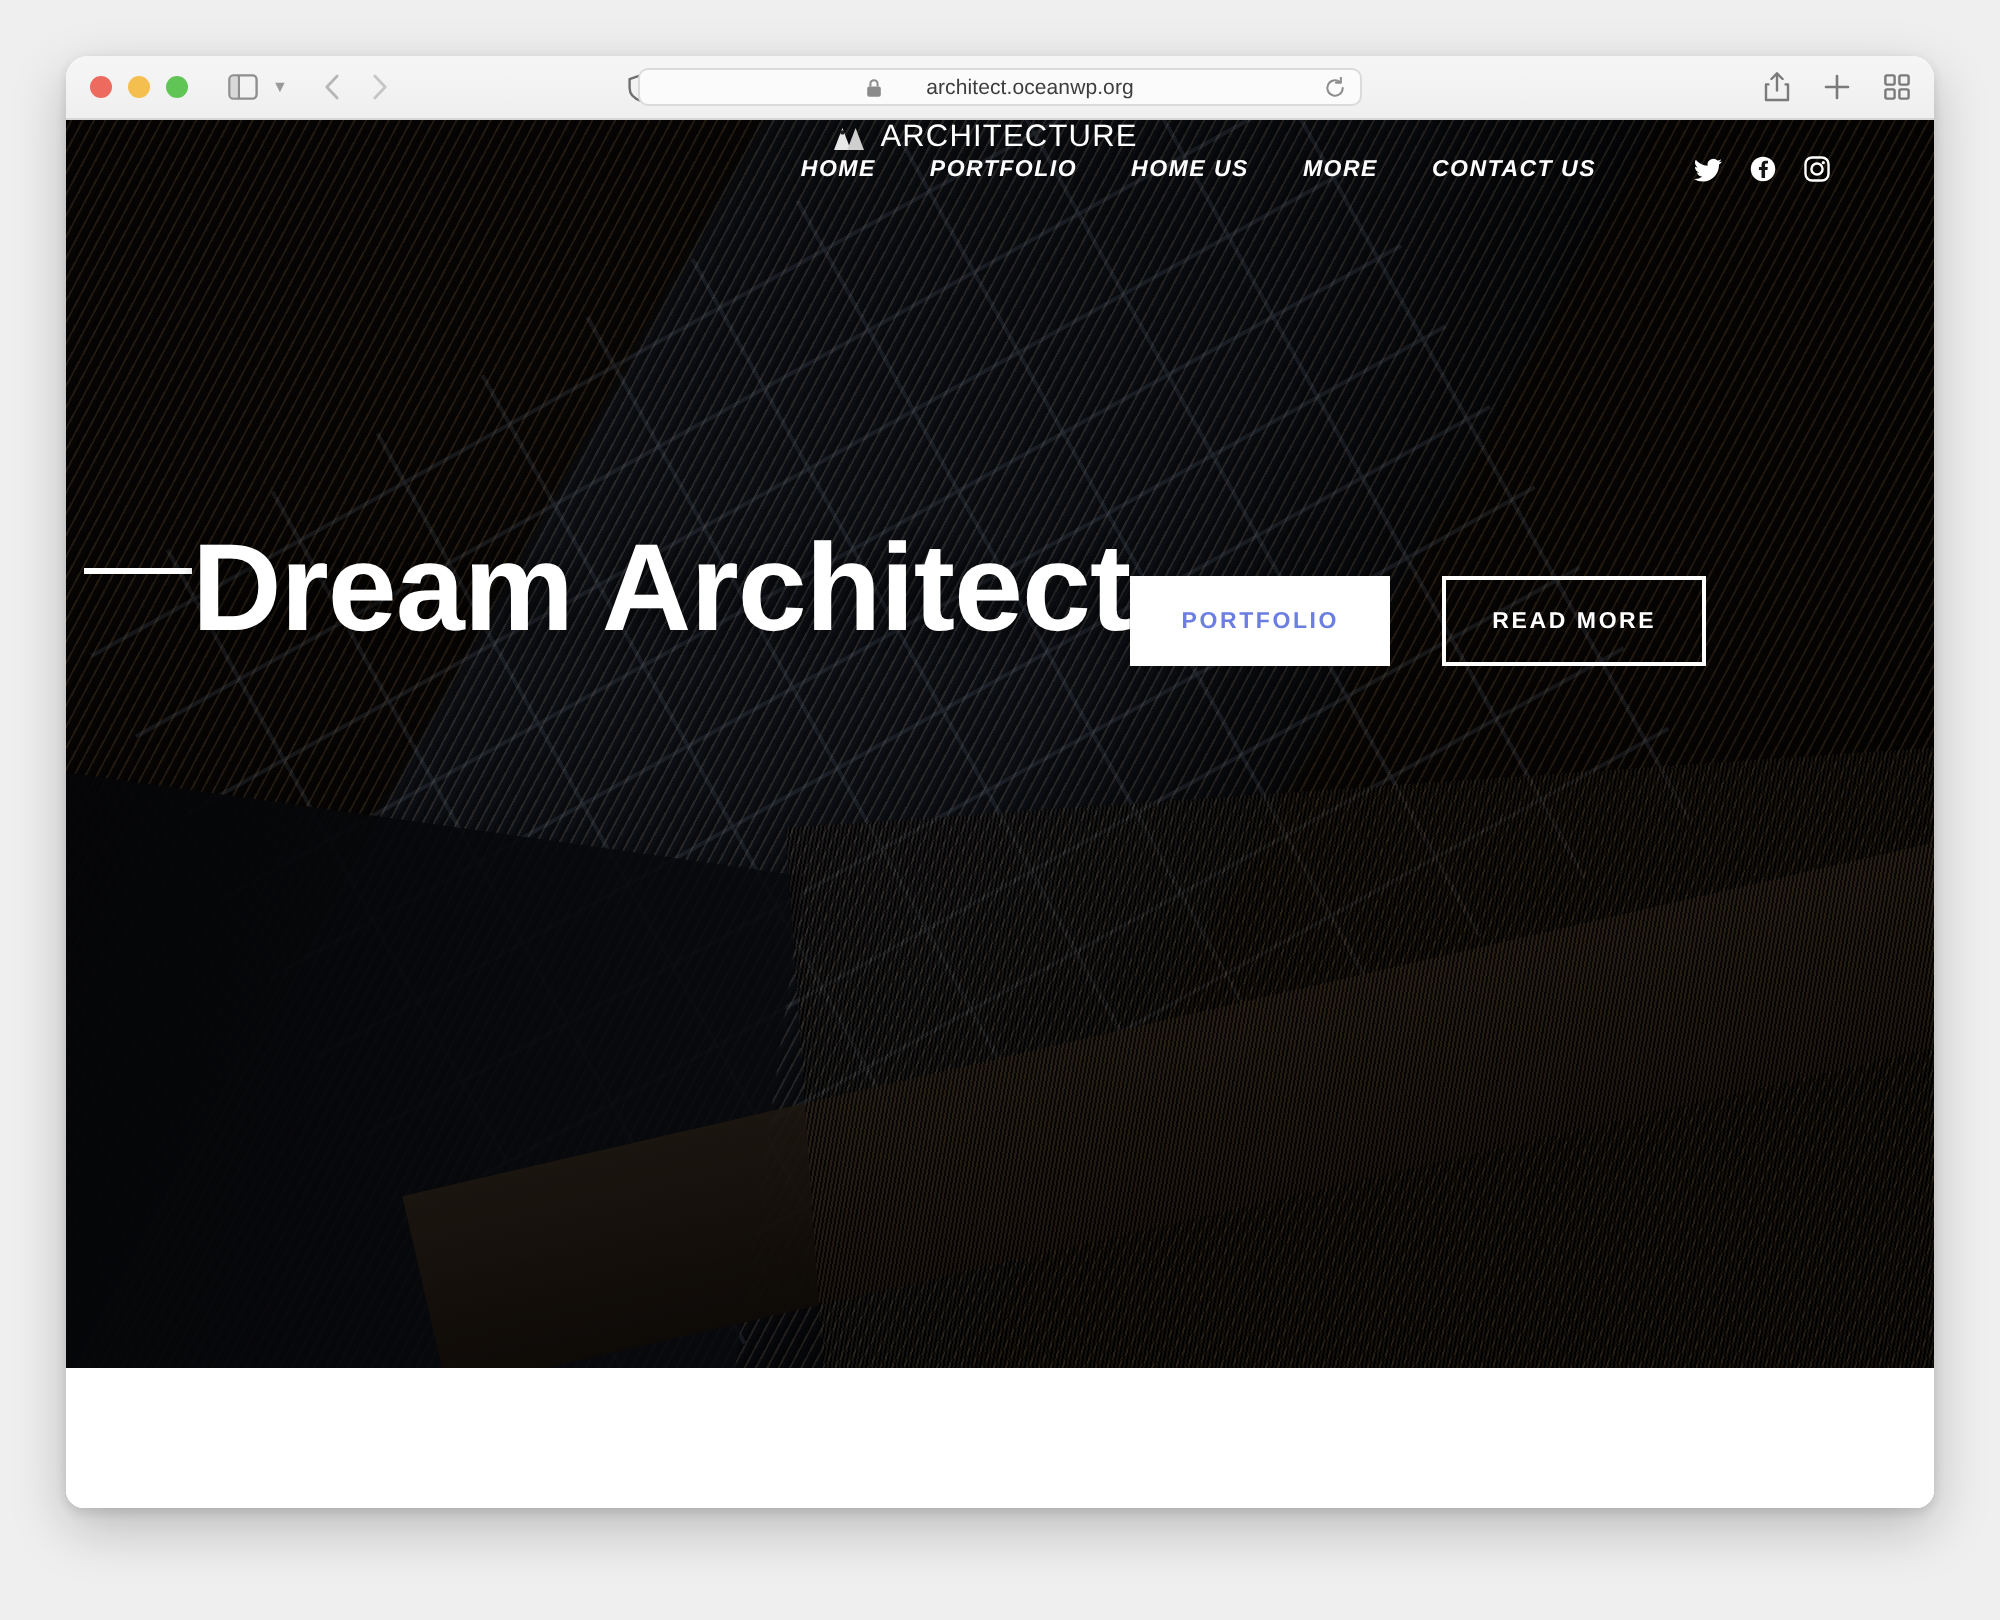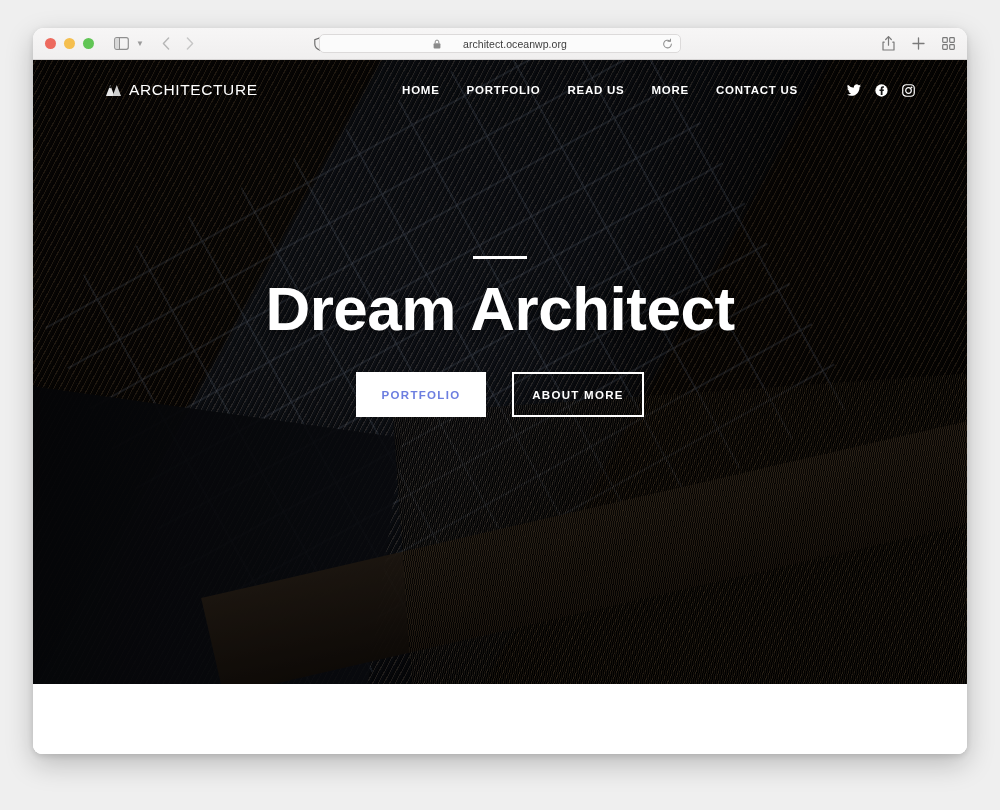--- a/index.html
+++ b/index.html
@@ -189,23 +189,24 @@
     background: rgba(0,0,0,0.34);
   }
 
   
   .site-header {
     position: absolute;
     left: 0; right: 0; top: 0;
     height: 60px;
     display: flex;
     align-items: center;
-    padding: 0 52px 0 72px;
+    padding: 0 52px 0 37px;
     box-sizing: border-box;
     z-index: 5;
+    flex-direction: column;
   }
   .logo {
     display: flex;
     align-items: center;
     gap: 7px;
     color: #ffffff;
     cursor: pointer;
   }
   .logo-mark { display: block; }
   .logo-text {
@@ -214,20 +215,21 @@
     font-weight: 400;
     color: #ffffff;
     white-space: nowrap;
   }
 
   .main-nav {
     margin-left: auto;
     display: flex;
     align-items: center;
     gap: 27px;
+    font-style: italic;
   }
   .nav-link {
     color: #ffffff;
     font-size: 11.5px;
     font-weight: bold;
     letter-spacing: 0.75px;
     text-decoration: none;
     white-space: nowrap;
     cursor: pointer;
   }
@@ -239,24 +241,24 @@
     color: #ffffff;
   }
   .social svg { display: block; cursor: pointer; }
 
   
   .hero-content {
     position: absolute;
     left: 0; right: 0;
     top: 196px;
     display: flex;
-    flex-direction: column;
+    flex-direction: row;
     align-items: center;
     z-index: 4;
-    padding: 0 20px;
+    padding: 0 9px;
     box-sizing: border-box;
   }
   .hero-divider {
     width: 54px;
     height: 3px;
     background: #ffffff;
     margin-bottom: 18px;
   }
   .hero-title {
     margin: 0;
@@ -404,21 +406,21 @@
             <path d="M1 13 L5.2 2 L9.4 13 Z" fill="#e8e8e8"></path>
             <path d="M7.6 13 L11.8 2 L16 13 Z" fill="#cfcfcf"></path>
             <circle cx="5.2" cy="4.2" r="1.1" fill="#1c1c1c"></circle>
           </svg>
           <span class="logo-text">ARCHITECTURE</span>
         </div>
 
         <nav class="main-nav">
           <a class="nav-link">HOME</a>
           <a class="nav-link">PORTFOLIO</a>
-          <a class="nav-link">READ US</a>
+          <a class="nav-link">HOME US</a>
           <a class="nav-link">MORE</a>
           <a class="nav-link">CONTACT US</a>
 
           <div class="social">
             <svg width="14" height="12" viewBox="0 0 16 13">
               <path d="M16 1.6c-.6.3-1.2.4-1.9.5.7-.4 1.2-1 1.4-1.8-.6.4-1.3.7-2.1.8A3.3 3.3 0 0 0 7.8 4a9.3 9.3 0 0 1-6.8-3.4 3.3 3.3 0 0 0 1 4.4c-.5 0-1-.2-1.5-.4 0 1.6 1.1 2.9 2.6 3.2-.4.1-.9.2-1.4.1a3.3 3.3 0 0 0 3 2.3A6.6 6.6 0 0 1 0 11.6a9.3 9.3 0 0 0 5 1.5c6 0 9.3-5 9.3-9.3v-.4c.7-.5 1.2-1.1 1.7-1.8z" fill="#ffffff"></path>
             </svg>
             <svg width="13" height="13" viewBox="0 0 14 14">
               <circle cx="7" cy="7" r="6.6" fill="#ffffff"></circle>
               <path d="M8.1 7.6h1.3l.2-1.7H8.1V4.9c0-.5.1-.8.8-.8h.8V2.6c-.2 0-.7-.1-1.3-.1-1.3 0-2.2.8-2.2 2.3v1.1H4.8v1.7h1.4v4.3h1.9z" fill="#151515"></path>
@@ -430,20 +432,20 @@
             </svg>
           </div>
         </nav>
       </header>
 
       <div class="hero-content">
         <div class="hero-divider"></div>
         <h1 class="hero-title">Dream Architect</h1>
         <div class="hero-buttons">
           <a class="btn btn-primary">PORTFOLIO</a>
-          <a class="btn btn-secondary">ABOUT MORE</a>
+          <a class="btn btn-secondary">READ MORE</a>
         </div>
       </div>
     </section>
 
     <div class="page-band"></div>
   </div>
 </div>
 
 </body></html>

